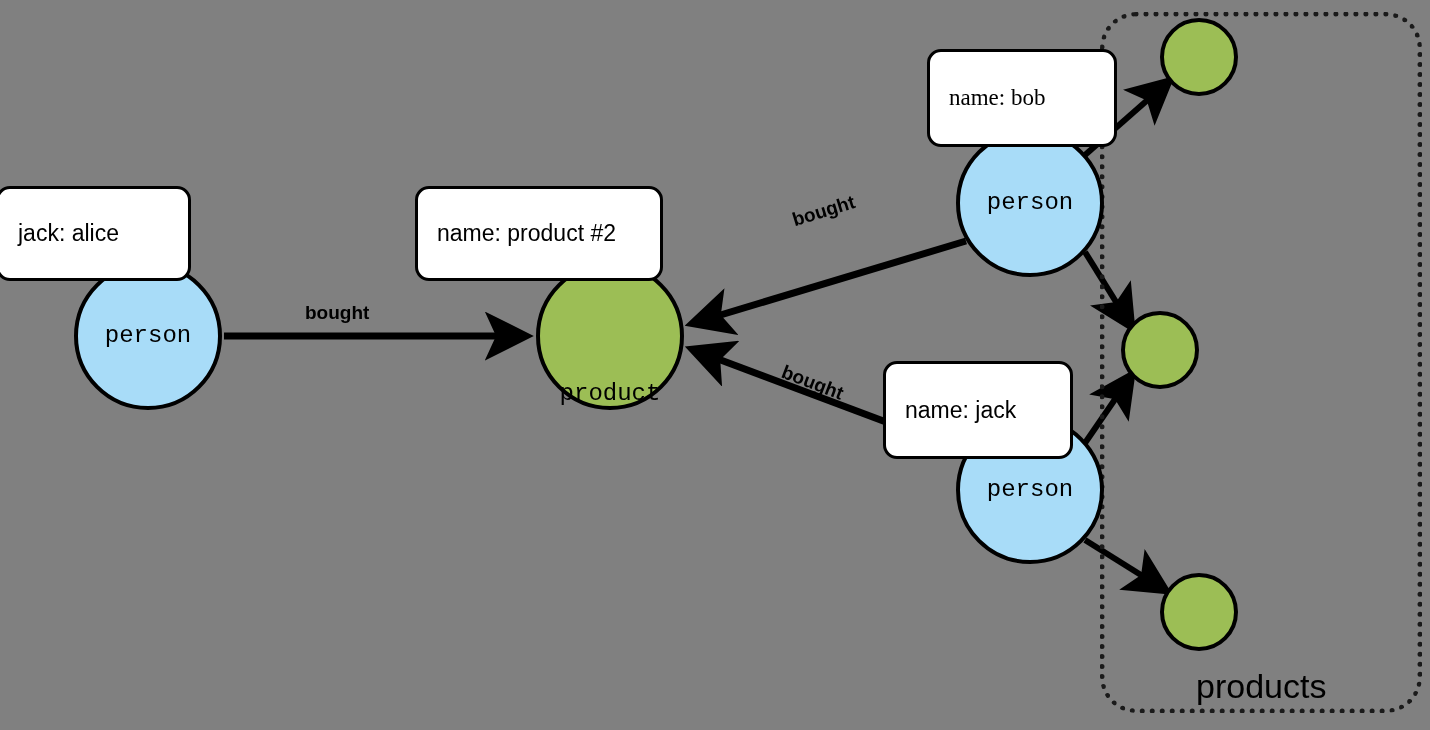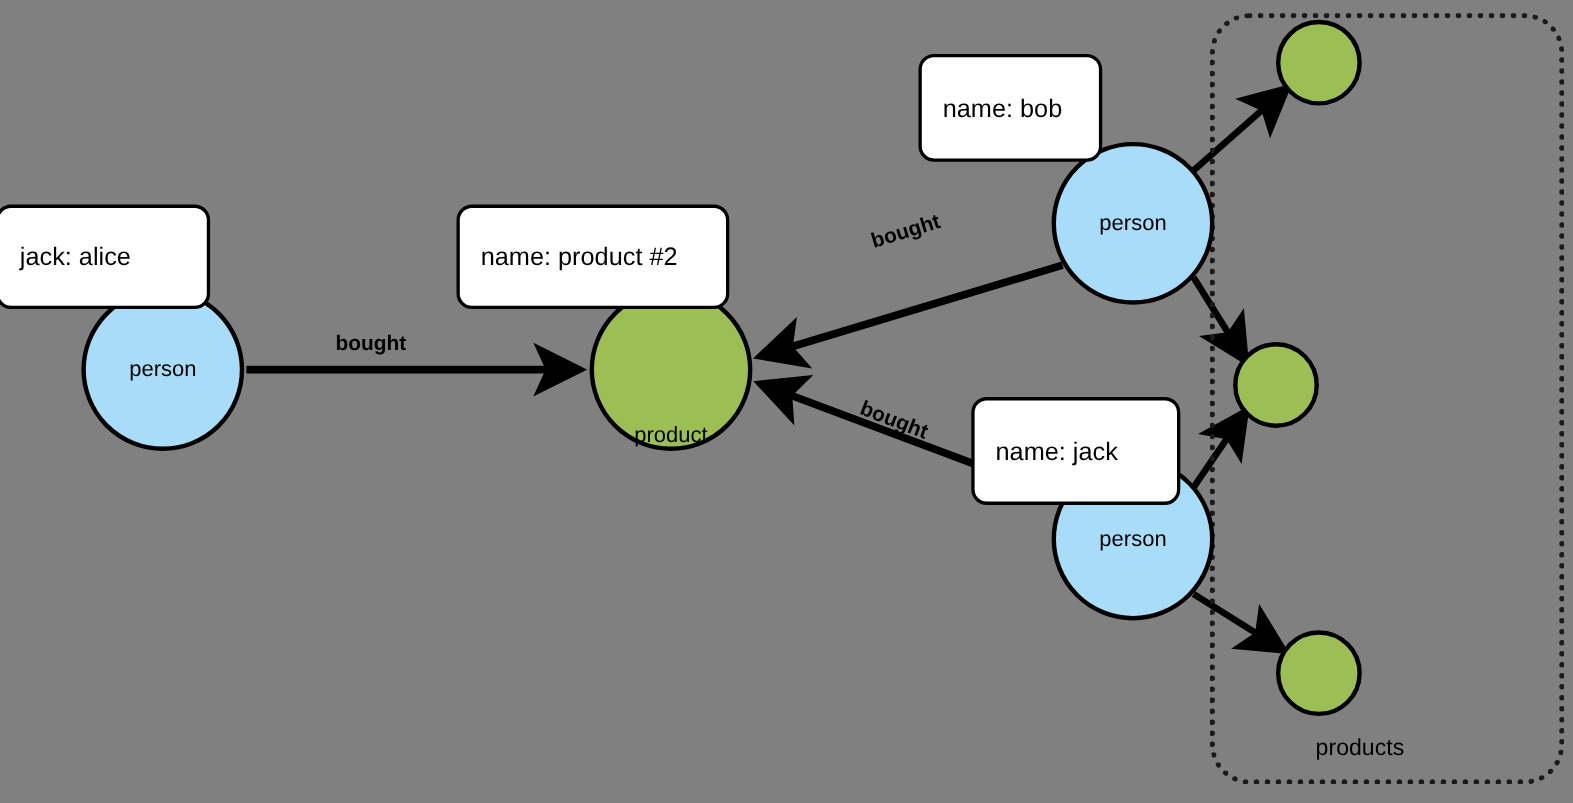--- a/index.html
+++ b/index.html
@@ -24,23 +24,24 @@
   }
   .node {
     position: absolute;
     border-radius: 50%;
     border: 4px solid #000000;
     box-sizing: border-box;
     display: flex;
     align-items: center;
     justify-content: center;
     color: #000000;
-    font-size: 20px;
+    font-size: 24px;
     line-height: 1;
     z-index: 5;
+    font-family: Liberation Mono, monospace;
   }
   .node.person { background: #A8DCF8; }
   .node.product { background: #9CBE55; }
   .node.small { border-width: 4px; }
 
   .prop-box {
     position: absolute;
     background: #FFFFFF;
     border: 3px solid #000000;
     border-radius: 14px;
@@ -68,21 +69,21 @@
     position: absolute;
     border: 5px dotted #1a1a1a;
     border-radius: 36px;
     box-sizing: border-box;
     z-index: 1;
     background: transparent;
   }
   .group-label {
     position: absolute;
     color: #000000;
-    font-size: 21px;
+    font-size: 34px;
     white-space: nowrap;
     z-index: 3;
     line-height: 1;
   }
 </style>
 </head>
 <body>
 
 <div id="stage">
 
@@ -133,20 +134,20 @@
   <div class="node product small" id="node-p-top" style="left: 1160px; top: 18px; width: 78px; height: 78px;"></div>
   <div class="node product small" id="node-p-mid" style="left: 1121px; top: 311px; width: 78px; height: 78px;"></div>
   <div class="node product small" id="node-p-bot" style="left: 1160px; top: 573px; width: 78px; height: 78px;"></div>
 
   <div class="prop-box" id="box-alice" style="left: -4px; top: 186px; width: 195px; height: 95px;">
     <span>jack: alice</span>
   </div>
   <div class="prop-box" id="box-product5" style="left: 415px; top: 186px; width: 248px; height: 95px;">
     <span>name: product #2</span>
   </div>
-  <div class="prop-box" id="box-bob" style="left: 835px; top: 49px; width: 167px; height: 98px;">
+  <div class="prop-box" id="box-bob" style="left: 927px; top: 49px; width: 190px; height: 98px; font-family: Liberation Serif, serif;">
     <span>name: bob</span>
   </div>
   <div class="prop-box" id="box-jack" style="left: 883px; top: 340px; width: 190px; height: 98px; margin-top: 21px;">
     <span>name: jack</span>
   </div>
 
 </div>
 
 </body></html>

